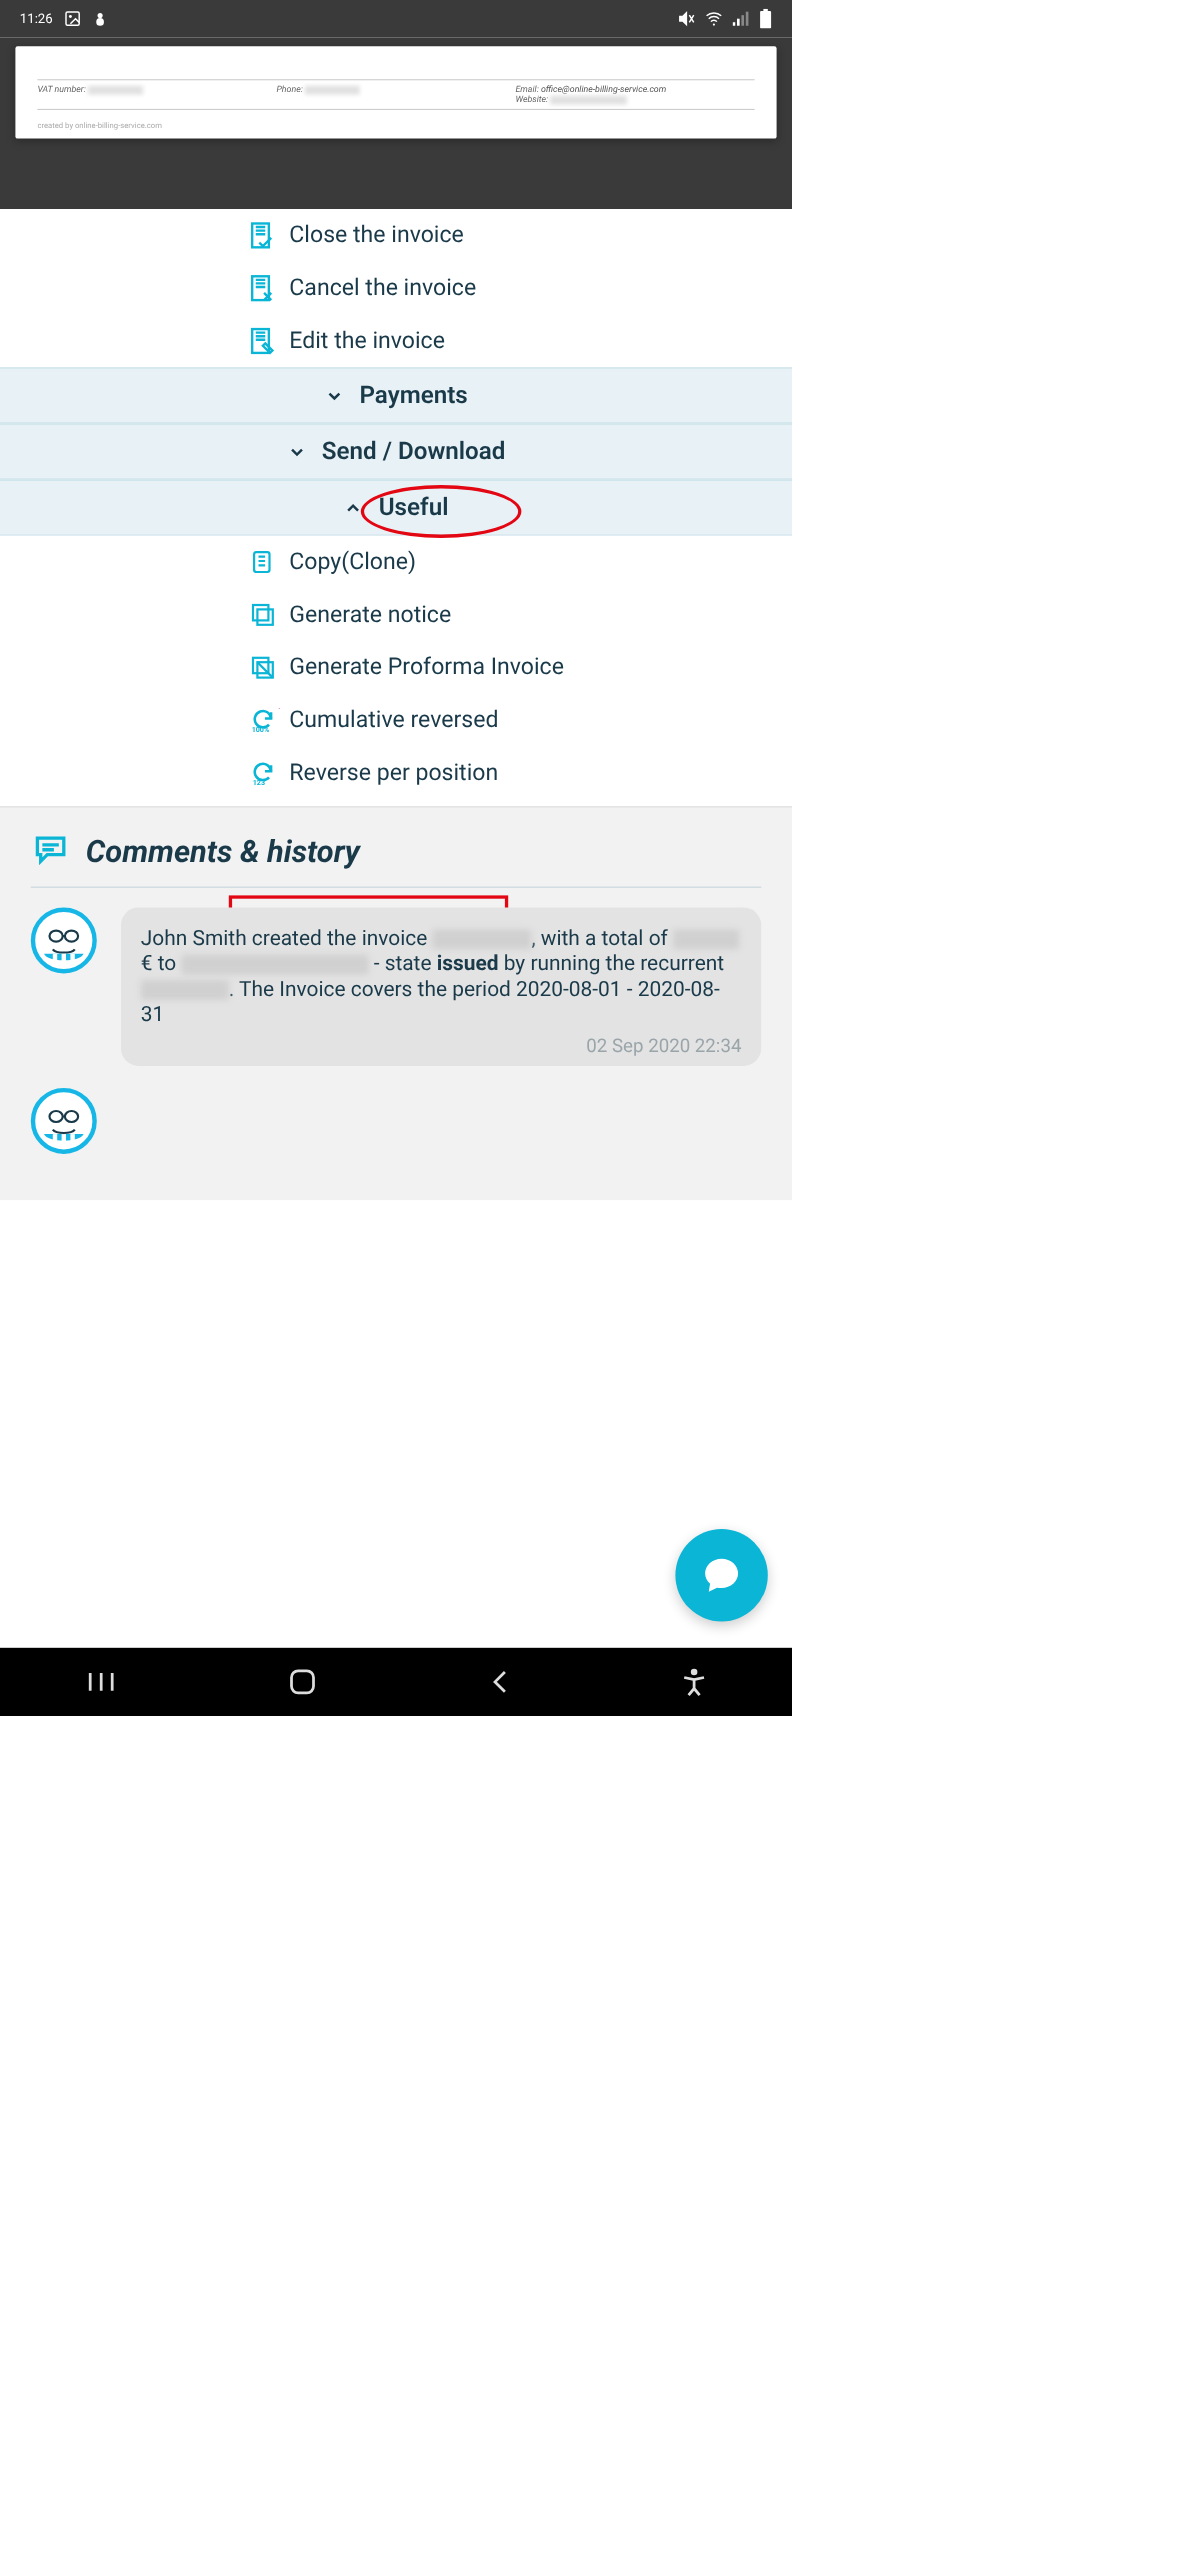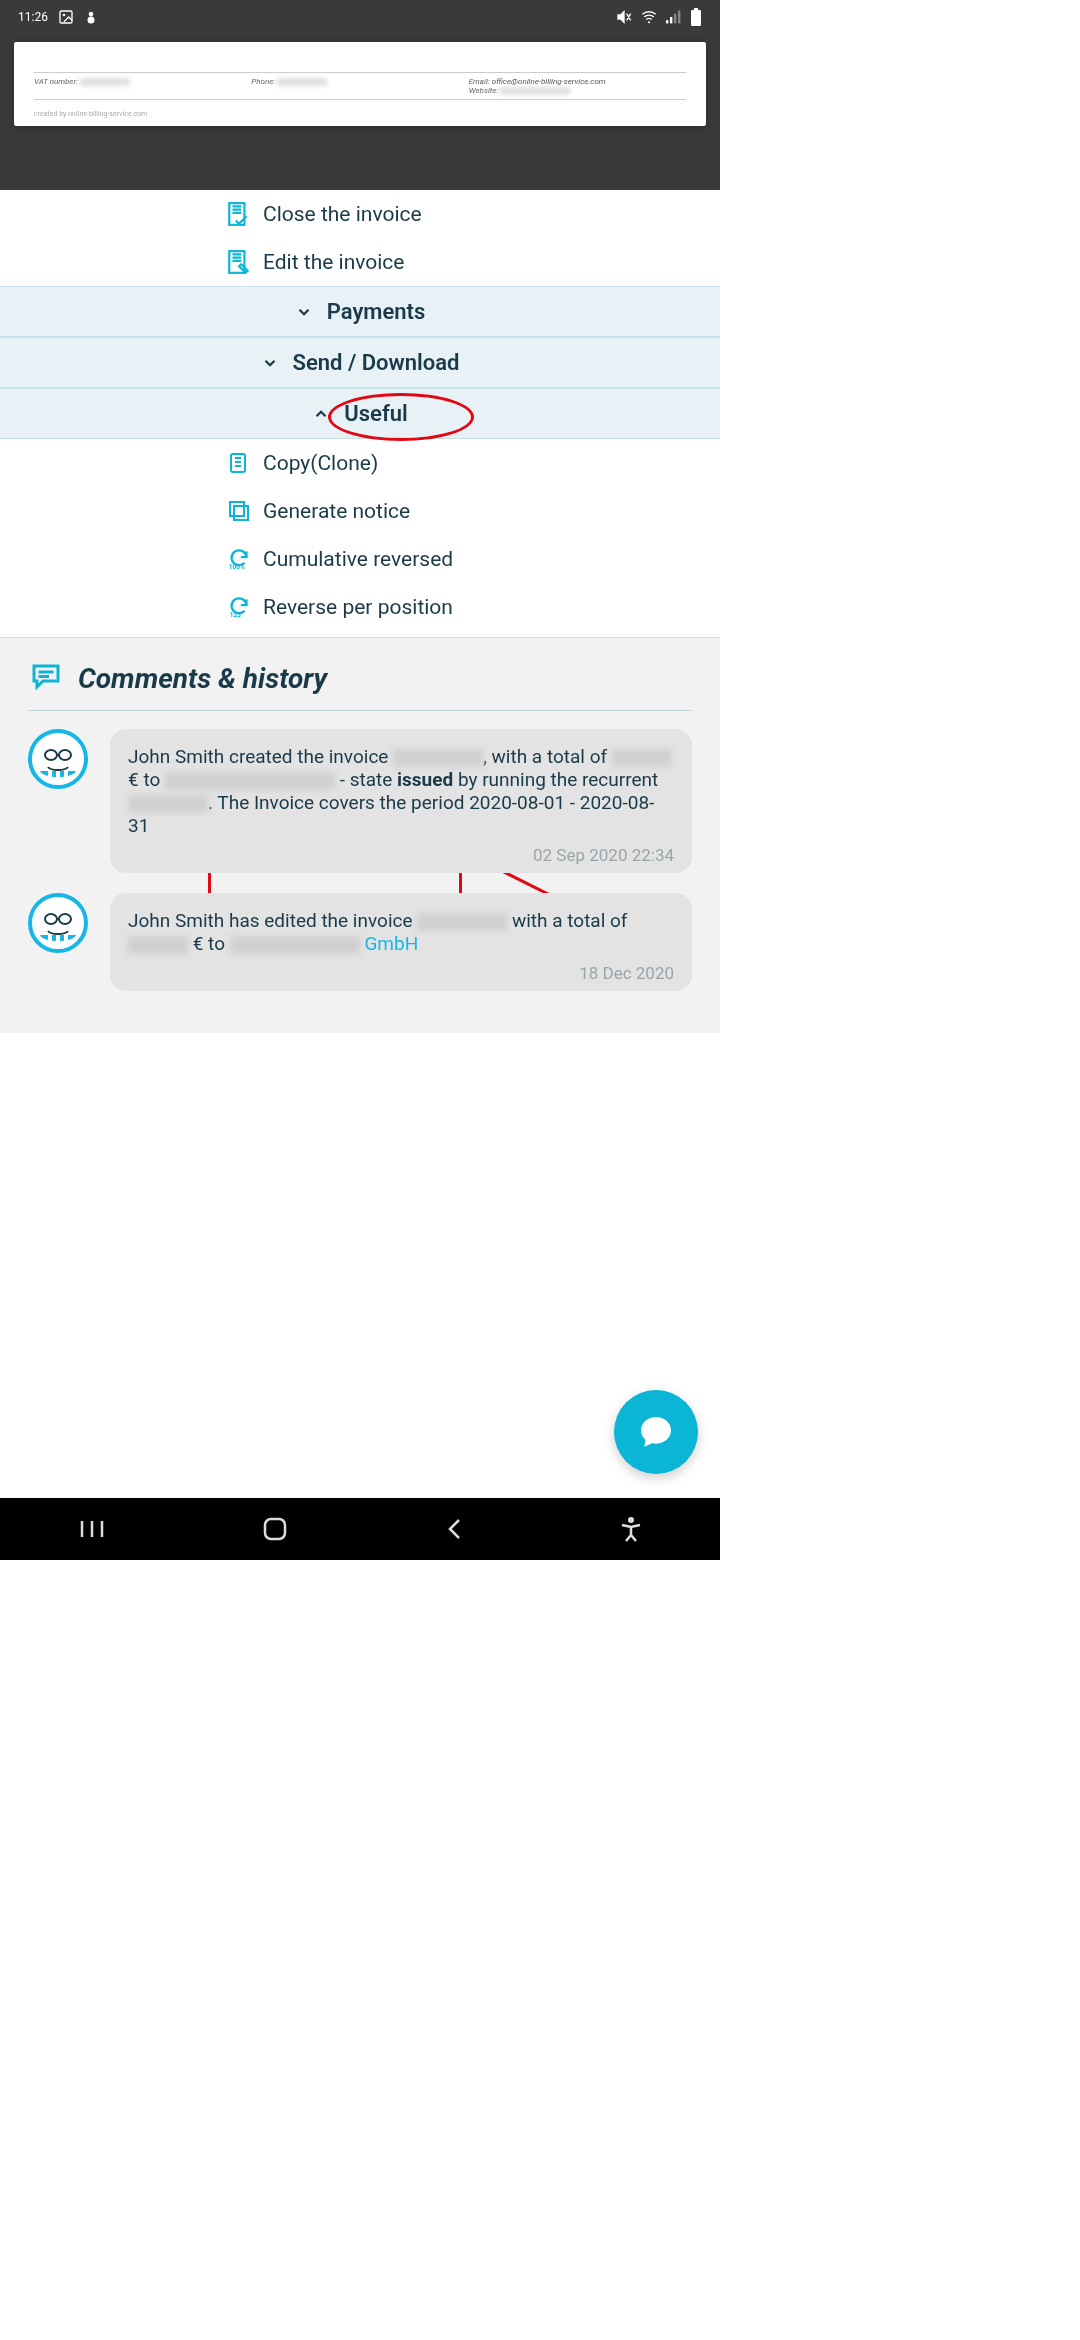--- a/index.html
+++ b/index.html
@@ -290,20 +290,29 @@
           <rect x="3" y="2" width="14" height="20" fill="none" stroke="#0ab5d6" stroke-width="2"></rect>
           <path d="M6 5h8M6 8h8M6 11h8M9 18l3 3 7-7" stroke="#0ab5d6" stroke-width="2" fill="none"></path>
         </svg>
       </span>
     <span>Close the invoice</span>
   </div>
   <div class="action-item">
     <span class="icon-wrap">
         <svg width="26" height="26" viewBox="0 0 24 24">
           <rect x="3" y="2" width="14" height="20" fill="none" stroke="#0ab5d6" stroke-width="2"></rect>
+          <path d="M6 5h8M6 8h8M6 11h8M13 16l6 6M19 16l-6 6" stroke="#0ab5d6" stroke-width="2" fill="none"></path>
+        </svg>
+      </span>
+    <span>Cancel the invoice</span>
+  </div>
+  <div class="action-item">
+    <span class="icon-wrap">
+        <svg width="26" height="26" viewBox="0 0 24 24">
+          <rect x="3" y="2" width="14" height="20" fill="none" stroke="#0ab5d6" stroke-width="2"></rect>
           <path d="M6 5h8M6 8h8M6 11h8M14 14l6 6-2 2-6-6z" stroke="#0ab5d6" stroke-width="2" fill="none"></path>
         </svg>
       </span>
     <span>Edit the invoice</span>
   </div>
 </div>
 
 <div class="accordion-header">
   <span class="chevron">
       <svg width="18" height="18" viewBox="0 0 24 24">
@@ -340,20 +349,30 @@
     <span>Copy(Clone)</span>
   </div>
   <div class="action-item">
     <span class="icon-wrap">
         <svg width="24" height="24" viewBox="0 0 24 24">
           <rect x="3" y="3" width="14" height="14" fill="none" stroke="#0ab5d6" stroke-width="2"></rect>
           <rect x="7" y="7" width="14" height="14" fill="none" stroke="#0ab5d6" stroke-width="2"></rect>
         </svg>
       </span>
     <span>Generate notice</span>
+  </div>
+  <div class="action-item">
+    <span class="icon-wrap">
+        <svg width="24" height="24" viewBox="0 0 24 24">
+          <rect x="3" y="3" width="14" height="14" fill="none" stroke="#0ab5d6" stroke-width="2"></rect>
+          <rect x="7" y="7" width="14" height="14" fill="none" stroke="#0ab5d6" stroke-width="2"></rect>
+          <path d="M7 7l14 14" stroke="#0ab5d6" stroke-width="2"></path>
+        </svg>
+      </span>
+    <span>Generate Proforma Invoice</span>
   </div>
   <div class="action-item">
     <span class="icon-wrap">
         <svg width="26" height="24" viewBox="0 0 28 24">
           <path d="M22 10a8 8 0 10-2 6" stroke="#0ab5d6" stroke-width="2.5" fill="none"></path>
           <path d="M22 4v6h-6" stroke="#0ab5d6" stroke-width="2.5" fill="none"></path>
           <text x="3" y="23" font-size="7" fill="#0ab5d6" font-weight="bold">100%</text>
         </svg>
       </span>
     <span>Cumulative reversed</span>
@@ -418,25 +437,20 @@
           <ellipse cx="17" cy="20" rx="6" ry="5" fill="none" stroke="#1a3a4a" stroke-width="2"></ellipse>
           <ellipse cx="31" cy="20" rx="6" ry="5" fill="none" stroke="#1a3a4a" stroke-width="2"></ellipse>
           <path d="M23 20h2" stroke="#1a3a4a" stroke-width="2"></path>
           <path d="M14 32c3 4 17 4 20 0" stroke="#1a3a4a" stroke-width="2" fill="none"></path>
           <path d="M6 36c3 8 33 8 36 0" fill="#16b7e6"></path>
           <rect x="14" y="36" width="4" height="10" fill="#fff"></rect>
           <rect x="22" y="36" width="4" height="10" fill="#fff"></rect>
           <rect x="30" y="36" width="4" height="10" fill="#fff"></rect>
         </svg>
     </div>
-    <div class="bubble">
-      <span>John Smith has edited the invoice </span><span class="blur-inline" style="width:90px"></span><span> with a total of </span><span class="blur-inline" style="width:60px"></span><span> € to </span><span class="blur-inline link" style="width:130px"></span>
-      <span class="link">GmbH</span>
-      <div class="bubble-time">18 Dec 2020</div>
-    </div>
   </div>
 </div>
 
 <div class="chat-fab">
   <svg width="40" height="40" viewBox="0 0 24 24">
       <path d="M12 3C7 3 3 6.5 3 11c0 2.2 1 4.2 2.7 5.6L5 21l4.5-2.2c.8.2 1.6.2 2.5.2 5 0 9-3.5 9-8s-4-8-9-8z" fill="#fff"></path>
     </svg>
 </div>
 
 <div class="nav-bar">

